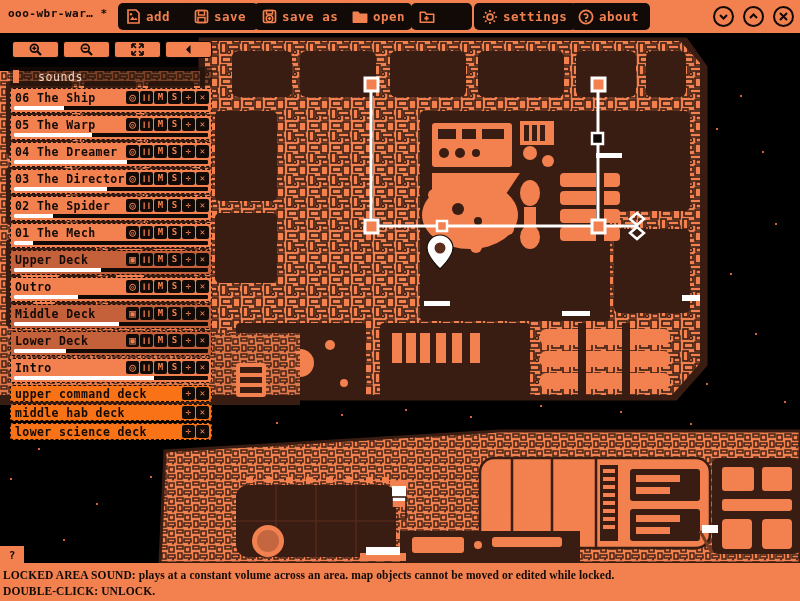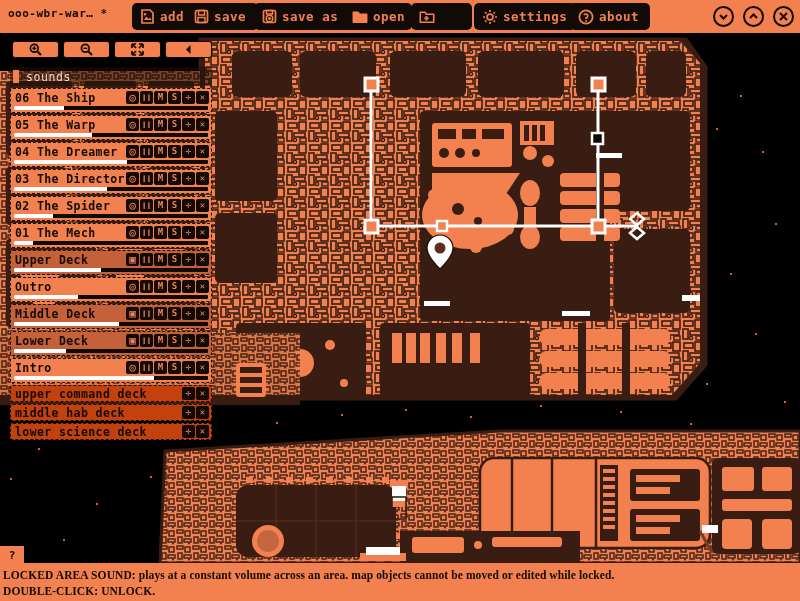--- a/index.html
+++ b/index.html
@@ -35,21 +35,21 @@
   
   #maptools{position:absolute;left:12px;top:41px;display:flex;gap:4px;z-index:30;}
   .mtool{
     width:47px;height:17px;background:#f2814f;border:1.6px solid #120a06;border-radius:3px;
     display:flex;align-items:center;justify-content:center;cursor:pointer;box-sizing:border-box;
   }
 
   
   #panel{position:absolute;left:10px;top:67px;width:202px;z-index:30;}
   .sect-head{
-    display:flex;align-items:center;gap:7px;height:19px;padding-left:3px;
+    display:flex;align-items:center;gap:19px;height:19px;padding-left:3px;
     background:rgba(28,14,8,0.55);
   }
   .sect-bar{width:6px;height:13px;background:#f2814f;}
   .sect-title{font-size:11.5px;color:#f2d8c8;letter-spacing:0.6px;}
 
   .srow{
     position:relative;margin-top:2px;background:#f2814f;
     border:1.4px dashed #120a06;border-radius:3px;box-sizing:border-box;padding:0;
   }
   .srow.locked{background:#c4603a;}
@@ -59,21 +59,21 @@
   .ibtn{
     width:13px;height:13px;background:#120a06;border-radius:2px;
     display:flex;align-items:center;justify-content:center;cursor:pointer;flex:none;
   }
   .ibtn .g{font-size:9px;font-weight:bold;color:#f2814f;line-height:1;}
   .vol{height:4px;margin:0 3px 2px 3px;background:#120a06;border-radius:1px;overflow:hidden;}
   .vol > i{display:block;height:100%;background:#ffffff;}
 
   .irow{
     display:flex;align-items:center;margin-top:2px;height:17px;padding:0 2px 0 4px;
-    background:#c2410c;border:1.4px dashed #120a06;border-radius:3px;box-sizing:border-box;
+    background:#f97316;border:1.4px dashed #120a06;border-radius:3px;box-sizing:border-box;
   }
   .irow .nm{flex:1;font-size:11.5px;font-weight:bold;color:#120a06;letter-spacing:0.4px;white-space:nowrap;}
 
   
   #helpbtn{
     position:absolute;left:0px;top:546px;width:24px;height:18px;background:#f2814f;
     display:flex;align-items:center;justify-content:center;cursor:pointer;z-index:35;
   }
   #helpbtn span{font-size:11px;font-weight:bold;color:#120a06;}
 
@@ -742,21 +742,21 @@
               <span class="g">✕</span>
             </div>
           </div>
         </div>
       </div>
   </div>
 
   <div id="toolbar">
     <div id="win-title">ooo-wbr-war…  *</div>
     <div id="tbtns">
-        <div class="tbtn" style="left: 132px; width: 80px;">
+        <div class="tbtn" style="left: 118px; width: 80px;">
           <span>
             <svg width="15" height="15" viewBox="0 0 15 15">
               <path d="M2,1 L10,1 L13,4 L13,14 L2,14 Z" fill="none" stroke="#f2814f" stroke-width="1.7"></path>
               <path d="M4,11 L6.5,7.5 L8.5,10 L10,8.5 L11.5,11 Z" fill="#f2814f"></path>
               <circle cx="5" cy="5.2" r="1.2" fill="#f2814f"></circle>
             </svg>
           </span>
           <span class="lbl">add</span>
         </div>
         <div class="tbtn" style="left: 186px; width: 72px;">

